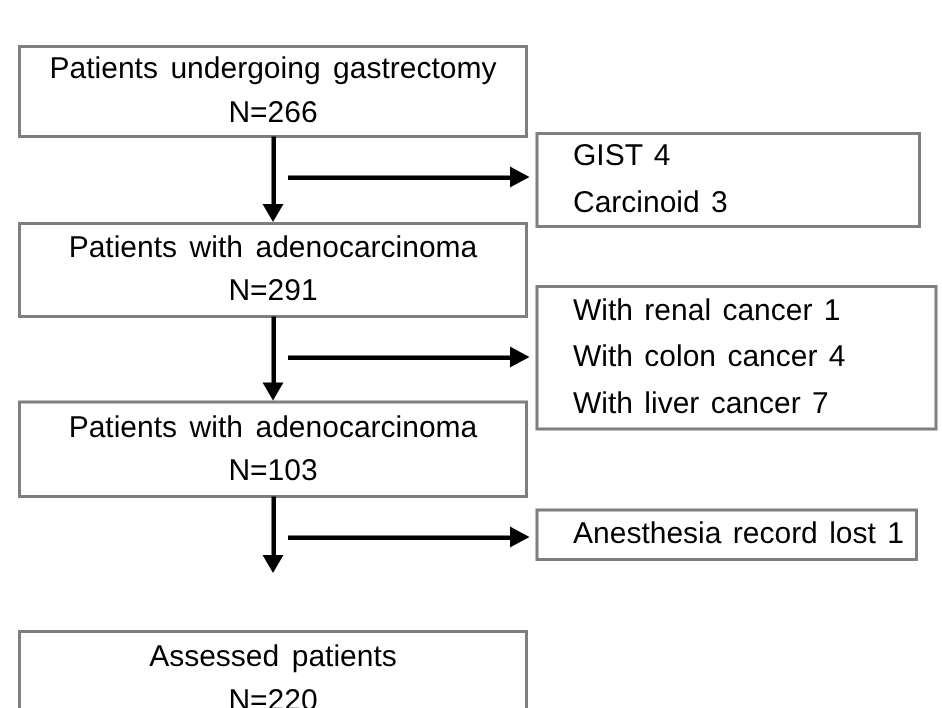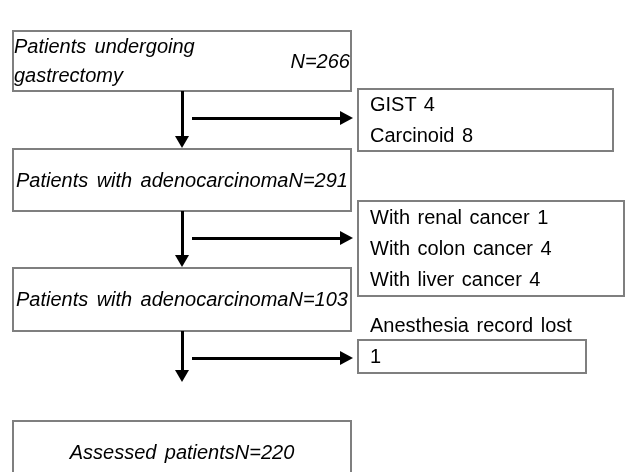--- a/index.html
+++ b/index.html
@@ -19,38 +19,37 @@
     color: var(--text);
     overflow: hidden;
   }
   .mbox {
     position: absolute;
     left: 12px;
     width: 340px;
     border: 2px solid var(--border);
     background: var(--bg);
     display: flex;
-    flex-direction: row;
+    flex-direction: column;
     justify-content: center;
     align-items: center;
-    text-align: left;
+    text-align: right;
     font-size: 20px;
     line-height: 29px;
     word-spacing: 0.14em;
-    font-style: italic;
   }
   .ebox {
     position: absolute;
     left: 357px;
     border: 2px solid var(--border);
     background: var(--bg);
     display: flex;
     flex-direction: column;
     justify-content: center;
-    padding-left: 11px;
+    padding-left: 23px;
     font-size: 20px;
     line-height: 31px;
     word-spacing: 0.1em;
   }
   .vline {
     position: absolute;
     width: 3px;
     background: var(--arrow);
     left: 181px;
   }
@@ -77,22 +76,22 @@
     border-left: 13px solid var(--arrow);
     left: 340px;
   }
   
   #mb0 { top: 30px;  height: 62px; }
   #mb1 { top: 148px; height: 64px; }
   #mb2 { top: 267px; height: 65px; }
   #mb3 { top: 382px; height: 65px; margin-top: 38px; }
   
   #eb0 { top: 88px;  height: 64px; width: 257px; }
-  #eb1 { top: 200px; height: 97px; width: 268px; }
-  #eb2 { top: 339px; height: 35px; width: 230px; justify-content: flex-end; }
+  #eb1 { top: 190px; height: 97px; width: 268px; }
+  #eb2 { top: 339px; height: 35px; width: 255px; justify-content: flex-end; }
   
   #v0 { top: 91px;  height: 46px; } #v0h { top: 136px; }
   #v1 { top: 211px; height: 45px; } #v1h { top: 255px; }
   #v2 { top: 331px; height: 40px; } #v2h { top: 370px; }
   
   #h0 { top: 117px; } #h0h { top: 111px; }
   #h1 { top: 237px; } #h1h { top: 231px; }
   #h2 { top: 357px; } #h2h { top: 351px; }
 </style>
 </head>
@@ -115,27 +114,27 @@
     <div>N=103</div>
   </div>
 
   <div class="mbox" id="mb3">
     <div>Assessed patients</div>
     <div>N=220</div>
   </div>
 
   <div class="ebox" id="eb0">
     <div>GIST 4</div>
-    <div>Carcinoid 8</div>
+    <div>Carcinoid 3</div>
   </div>
 
   <div class="ebox" id="eb1">
     <div>With renal cancer 1</div>
     <div>With colon cancer 4</div>
-    <div>With liver cancer 4</div>
+    <div>With liver cancer 7</div>
   </div>
 
   <div class="ebox" id="eb2">
     <div>Anesthesia record lost 1</div>
   </div>
 
   <div class="vline" id="v0"></div>
   <div class="vhead" id="v0h"></div>
 
   <div class="vline" id="v1"></div>

